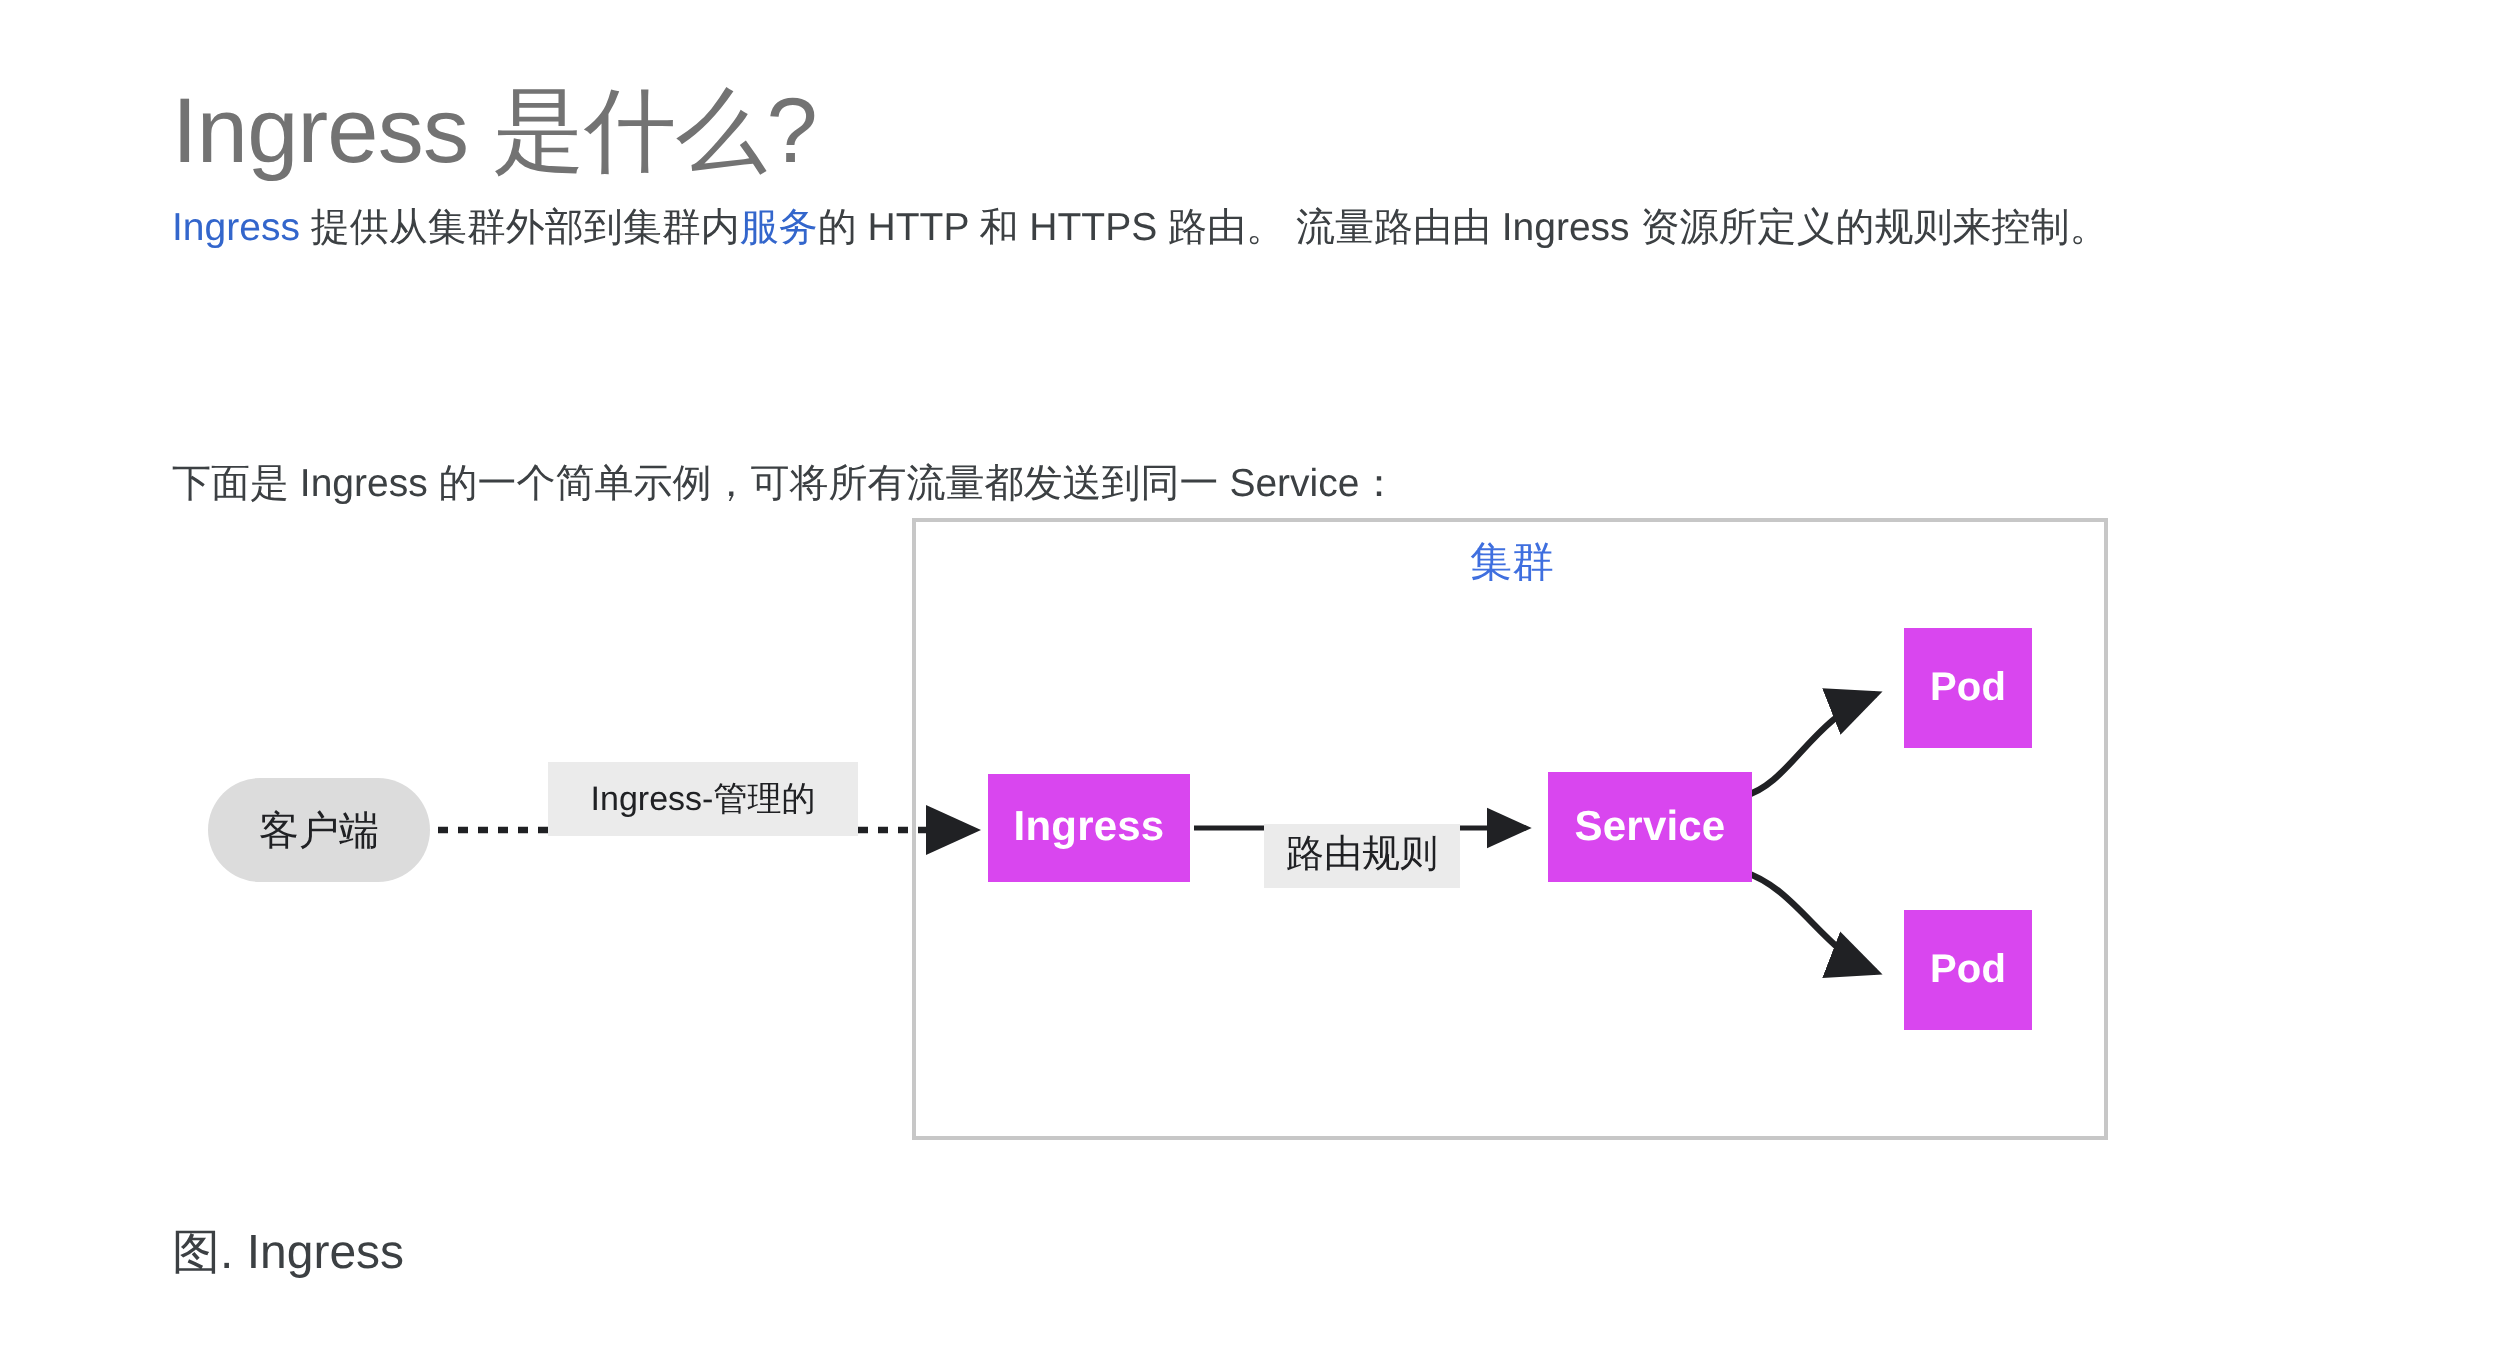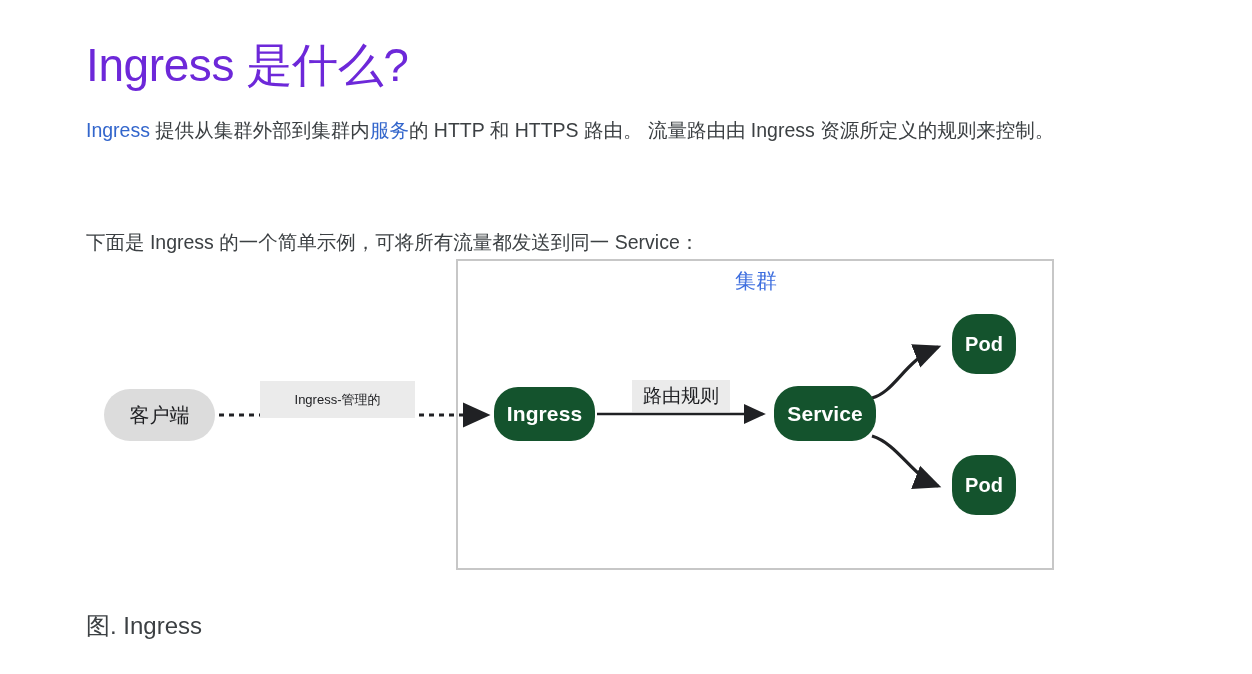--- a/index.html
+++ b/index.html
@@ -18,34 +18,34 @@
   }
 
   
   .page-title {
     position: absolute;
     left: 86px;
     top: 8px;
     font-size: 46px;
     font-weight: 400;
     letter-spacing: -0.4px;
-    color: #6d28d9;
+    color: #737373;
     line-height: 1.15;
     white-space: nowrap;
   }
 
   .para {
     position: absolute;
     left: 86px;
     font-size: 19.5px;
     line-height: 37px;
     color: #3c4043;
     width: 980px;
   }
-  .para-1 { top: 92px; }
+  .para-1 { top: 76px; }
   .para-2 { top: 188px; margin-top: 36px; }
 
   .doclink {
     color: #3366cc;
     text-decoration: none;
     cursor: pointer;
   }
 
   .figure-caption {
     position: absolute;
@@ -104,26 +104,25 @@
     width: 111px;
     height: 52px;
     background: #dcdcdc;
     border-radius: 26px;
     color: #202124;
     font-size: 20px;
     text-align: right;
   }
 
   .node-blue {
-    background: #14532d;
+    background: #d946ef;
     color: #ffffff;
     font-size: 21px;
     font-weight: 600;
     letter-spacing: 0.1px;
-    border-radius: 24px;
   }
 
   .node-ingress {
     left: 494px;
     top: 147px;
     width: 101px;
     height: 54px;
   }
 
   .node-service {
@@ -151,31 +150,31 @@
 
   .edge-label {
     position: absolute;
     background: #ebebeb;
     color: #202124;
     text-align: center;
     box-sizing: border-box;
   }
 
   .label-lb {
-    left: 260px;
+    left: 274px;
     top: 141px;
     width: 155px;
     padding: 4px 6px;
-    font-size: 13px;
+    font-size: 17px;
     line-height: 29px;
   }
 
   .label-rule {
     left: 632px;
-    top: 140px;
+    top: 172px;
     width: 98px;
     height: 32px;
     line-height: 32px;
     font-size: 19px;
   }
 </style>
 </head>
 <body>
 
 <h1 class="page-title">Ingress 是什么?</h1>

